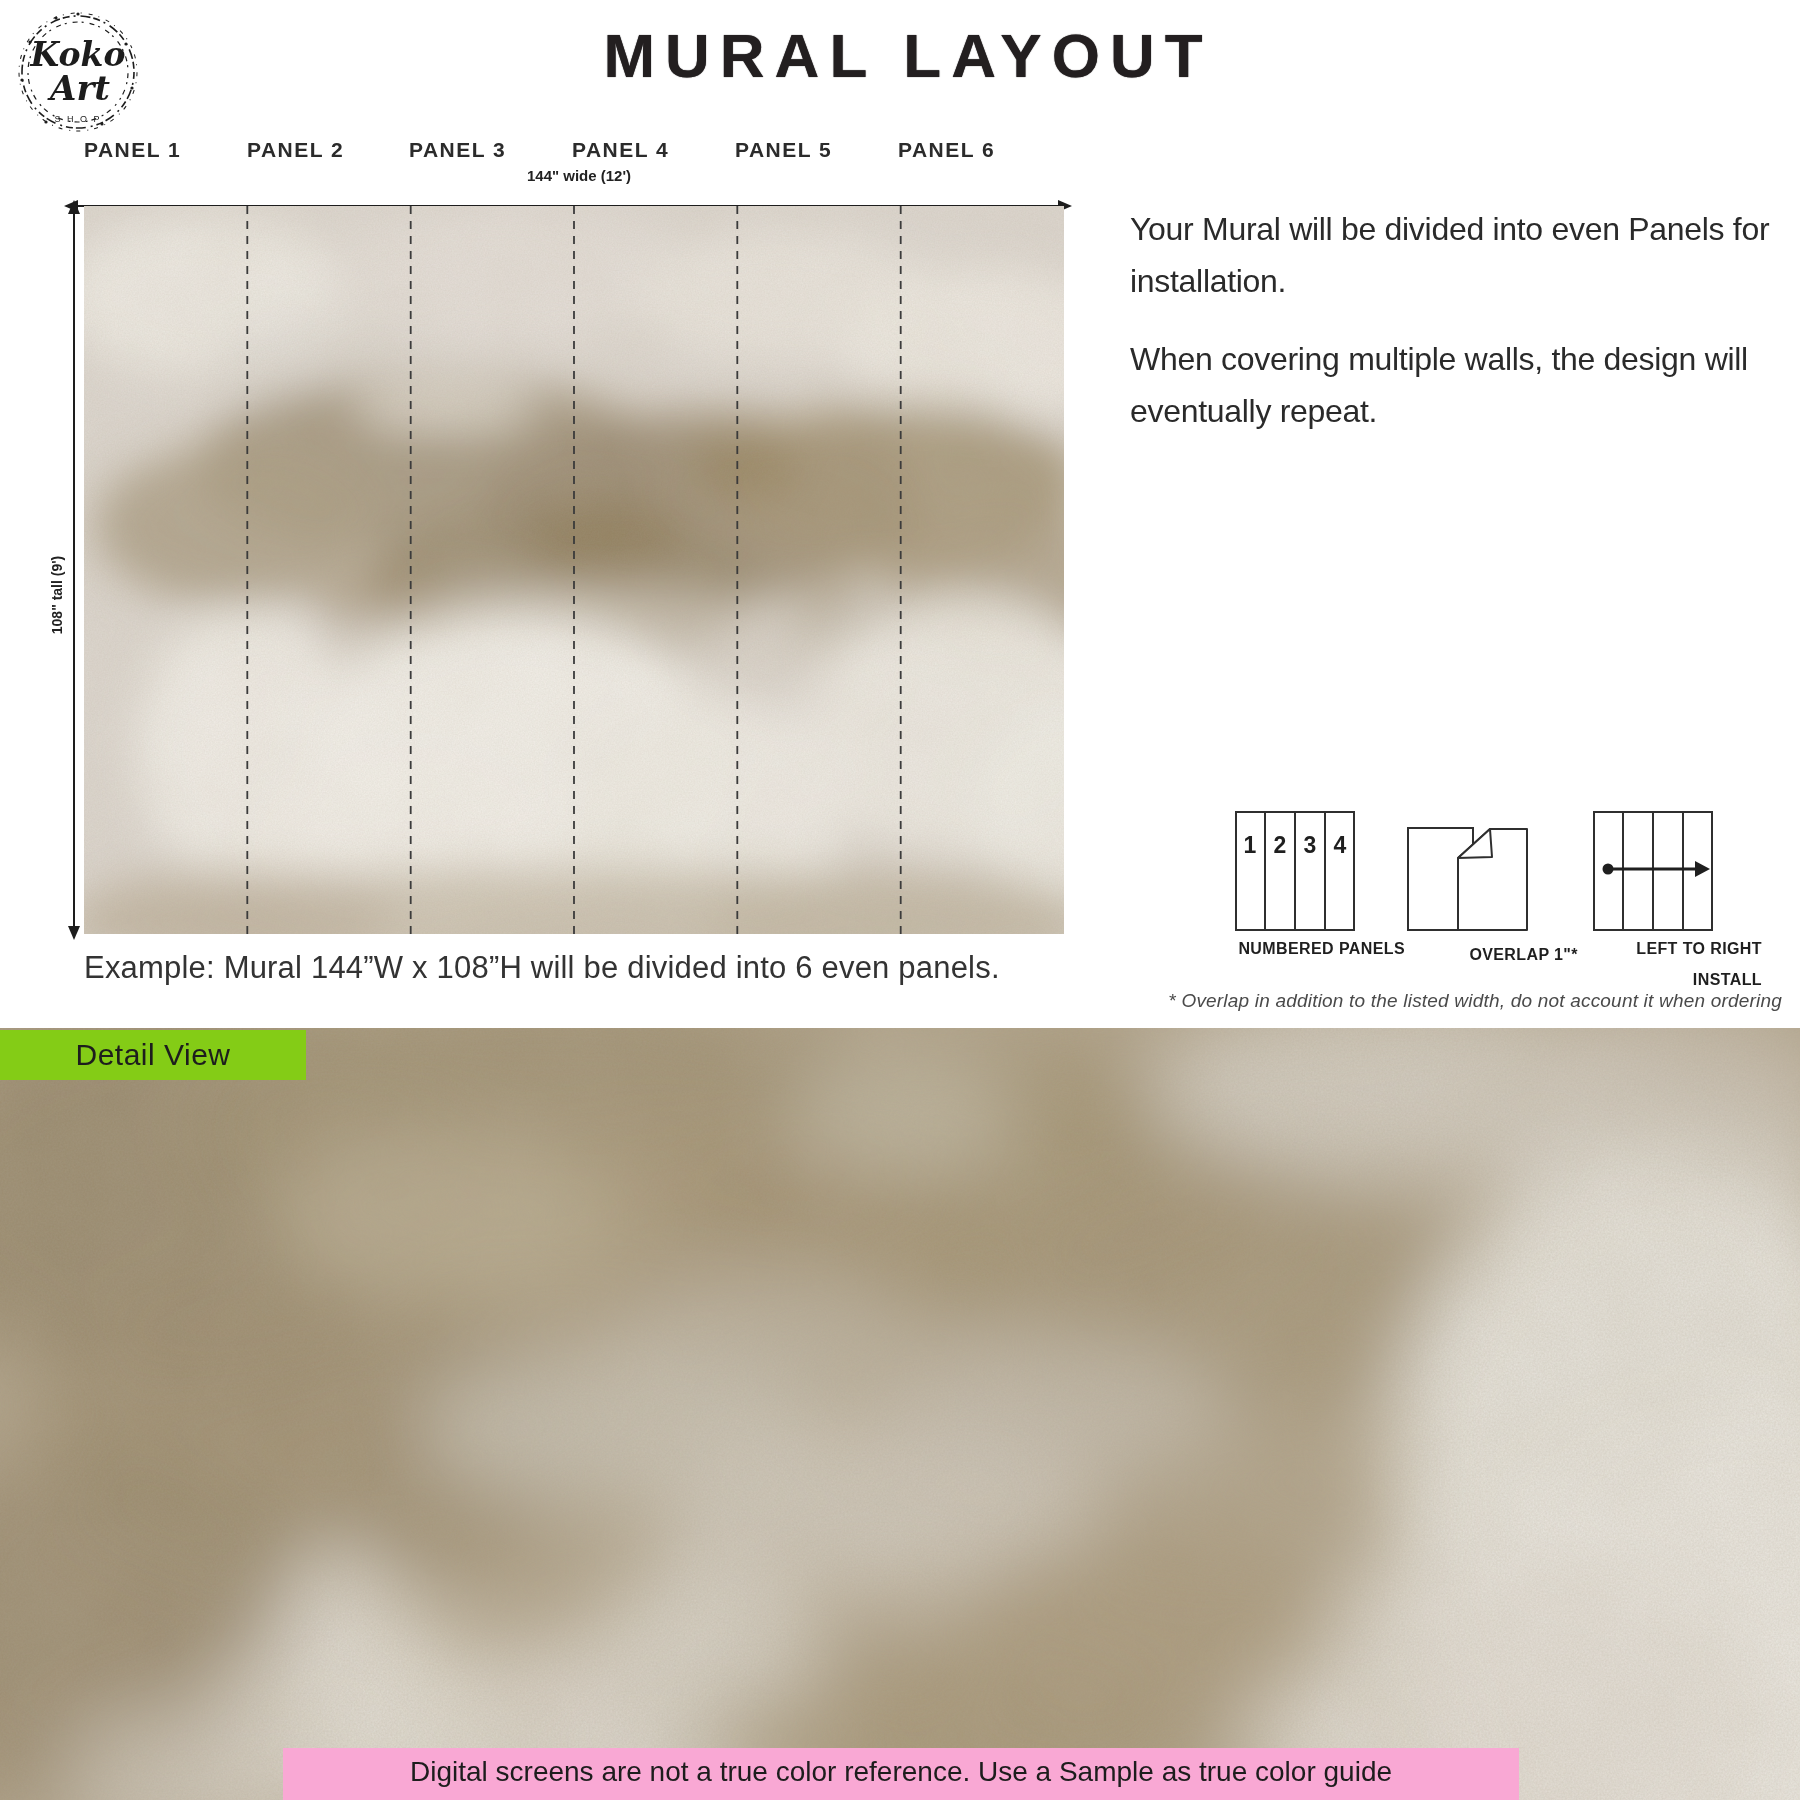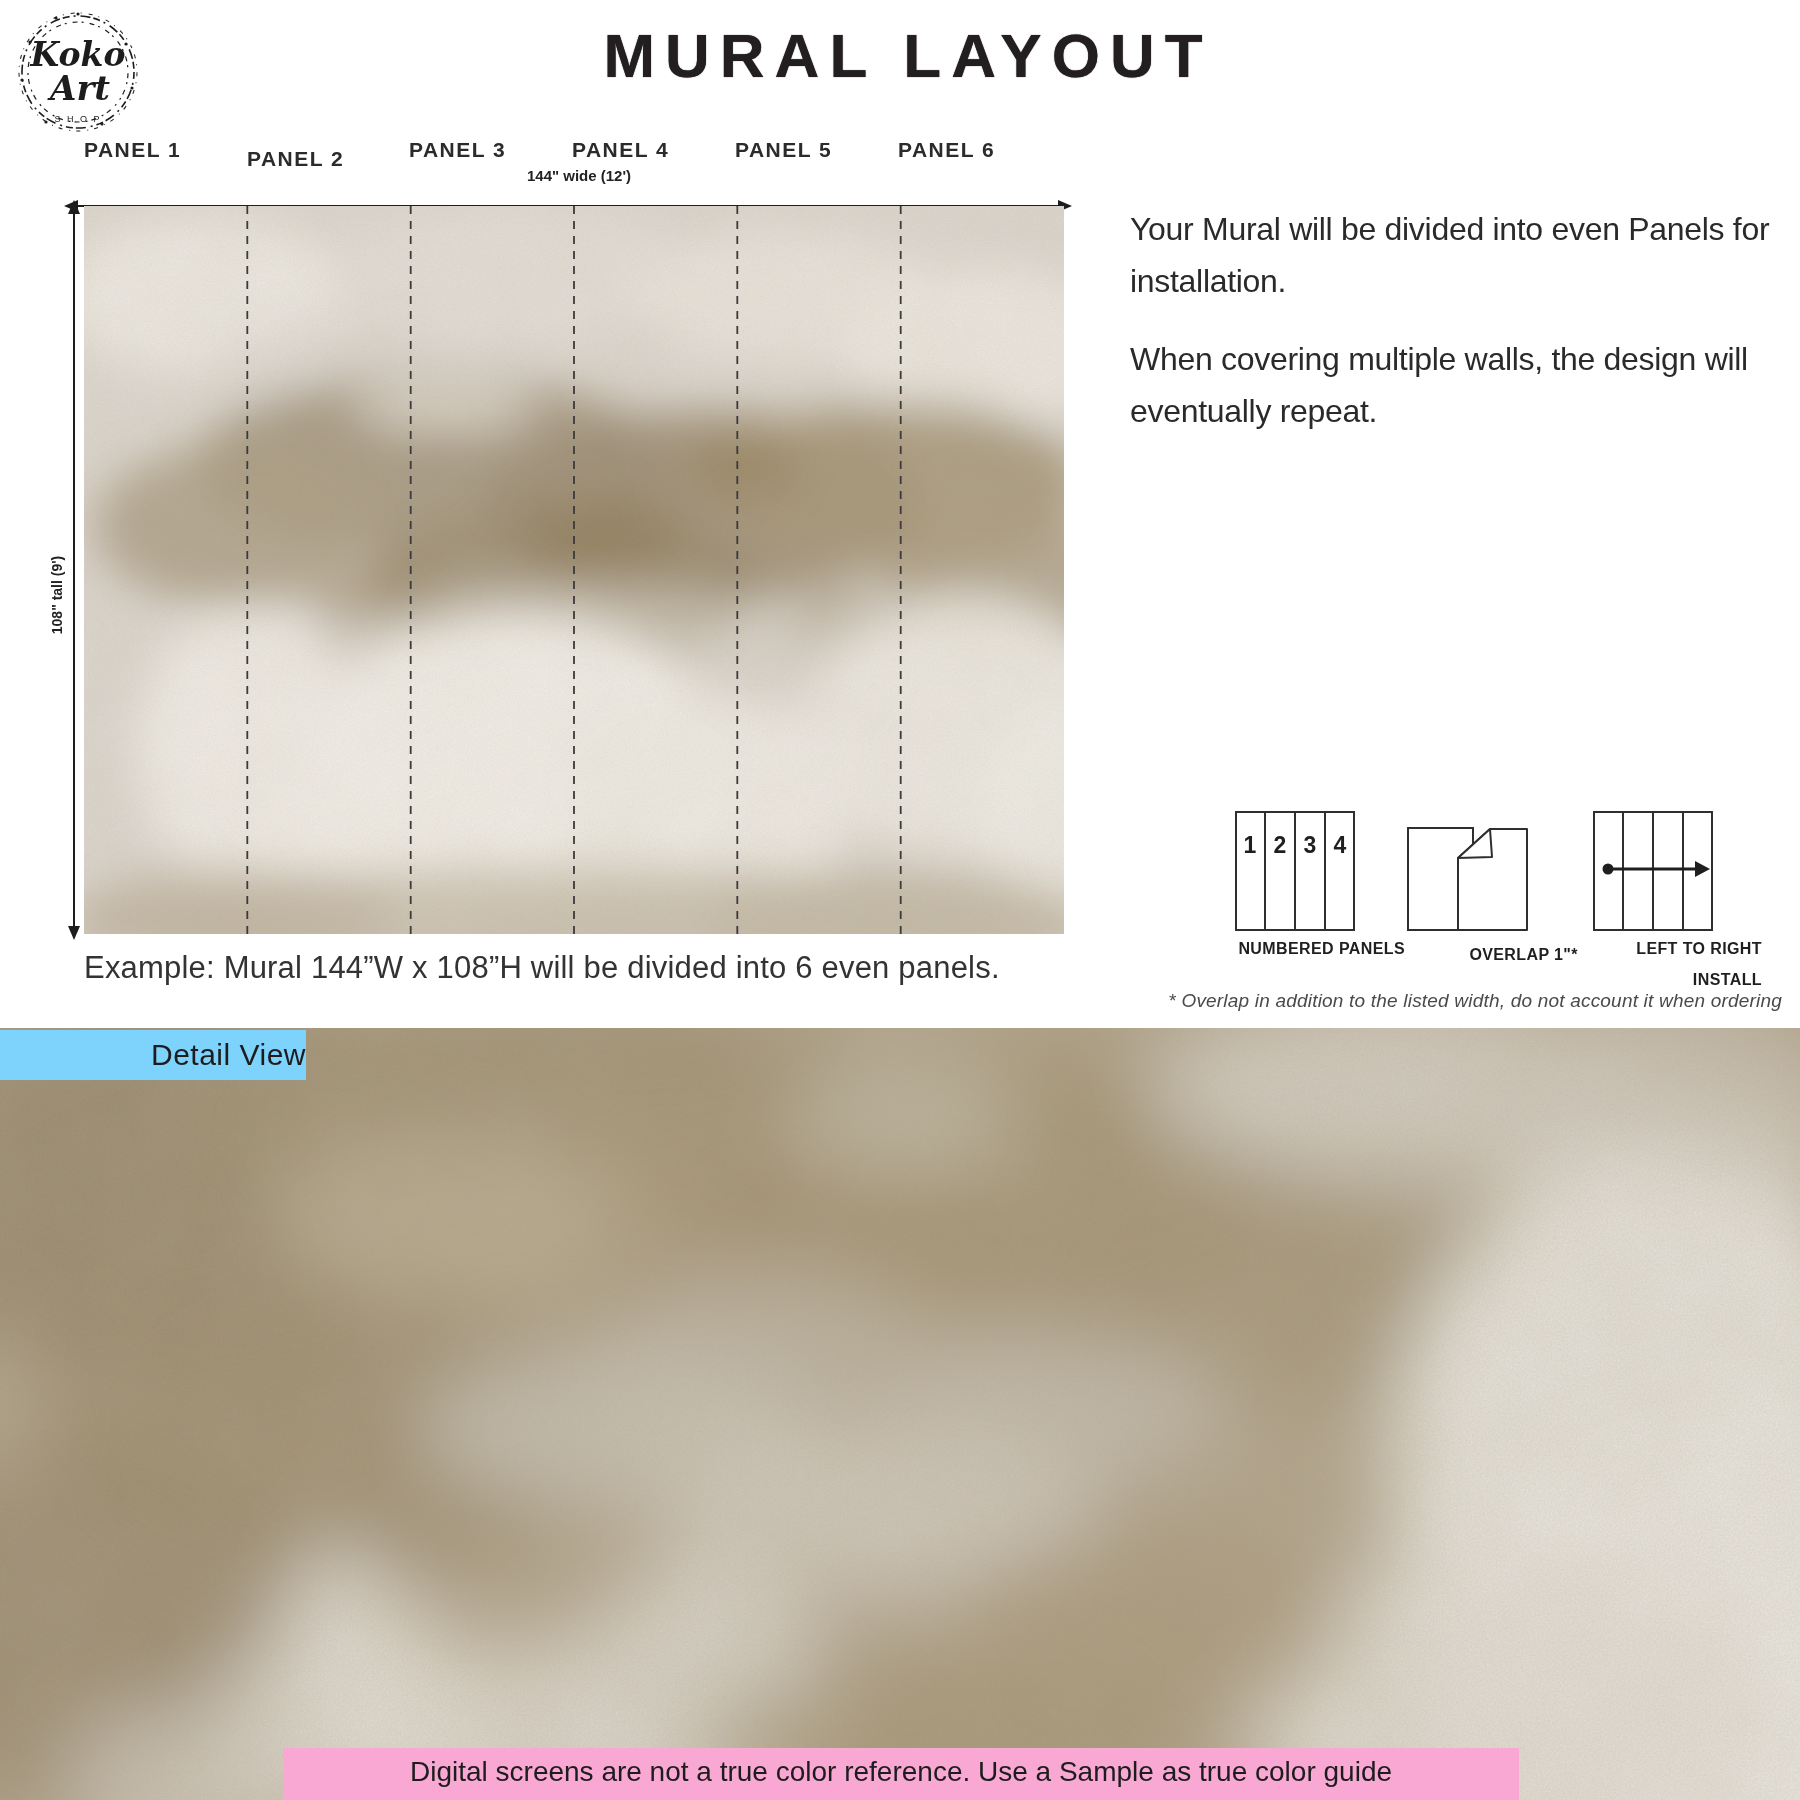--- a/index.html
+++ b/index.html
@@ -24,22 +24,22 @@
   
   .info{left:1130px;top:203px;width:672px;}
   .info p{margin:0 0 26px 0;font-size:32px;line-height:1.63;color:#2a2a2a;letter-spacing:-0.3px;}
   
   .icon-label{text-align:right;font-size:16px;font-weight:700;letter-spacing:.4px;color:#1f1f1f;}
   .footnote{left:1080px;top:990px;width:702px;text-align:right;font-style:italic;
             font-size:19px;color:#4a4a4a;letter-spacing:.2px;}
   
   .detail{left:0;top:1028px;width:1800px;height:772px;}
   .detail svg{display:block;width:100%;height:100%;}
-  .detail-label-box{left:0;top:1030px;width:306px;height:50px;background:#7dd3fc;
-                    display:flex;align-items:center;justify-content:flex-end;}
+  .detail-label-box{left:0;top:1030px;width:306px;height:50px;background:#84cc16;
+                    display:flex;align-items:center;justify-content:center;}
   .detail-label-box span{font-size:30px;color:#1d1d1d;letter-spacing:.5px;}
   .disclaimer{left:283px;top:1748px;width:1236px;height:64px;background:#f9a8d4;
               text-align:center;line-height:48px;font-size:28px;color:#1d1d1d;}
 </style>
 </head>
 <body>
 
 <div id="canvas">
 
   <svg class="abs" style="left:12px;top:8px;" width="132" height="132" viewBox="0 0 132 132">
@@ -59,21 +59,21 @@
       </g>
     </g>
     <text x="66" y="58" text-anchor="middle" font-family="DejaVu Serif,serif" font-style="italic" font-weight="bold" font-size="33" fill="#1d1d1d">Koko</text>
     <text x="68" y="92" text-anchor="middle" font-family="DejaVu Serif,serif" font-style="italic" font-weight="bold" font-size="34" fill="#1d1d1d">Art</text>
     <text x="66" y="114" text-anchor="middle" font-family="Liberation Sans,sans-serif" font-size="9" letter-spacing="2" fill="#1d1d1d">S H O P</text>
   </svg>
 
   <div class="abs title">MURAL LAYOUT</div>
 
   <div class="abs panel-label" style="left:84px;">PANEL 1</div>
-  <div class="abs panel-label" style="left:247px;margin-top:9px;">PANEL 2</div>
+  <div class="abs panel-label" style="left:247px;">PANEL 2</div>
   <div class="abs panel-label" style="left:409px;">PANEL 3</div>
   <div class="abs panel-label" style="left:572px;">PANEL 4</div>
   <div class="abs panel-label" style="left:735px;">PANEL 5</div>
   <div class="abs panel-label" style="left:898px;">PANEL 6</div>
 
   <div class="abs dim-w">144" wide (12')</div>
   <svg class="abs" style="left:64px;top:198px;" width="1008" height="16" viewBox="0 0 1008 16">
     <line x1="10" y1="8" x2="998" y2="8" stroke="#1d1d1d" stroke-width="2"></line>
     <polygon points="0,8 14,2 14,14" fill="#1d1d1d"></polygon>
     <polygon points="1008,8 994,2 994,14" fill="#1d1d1d"></polygon>

